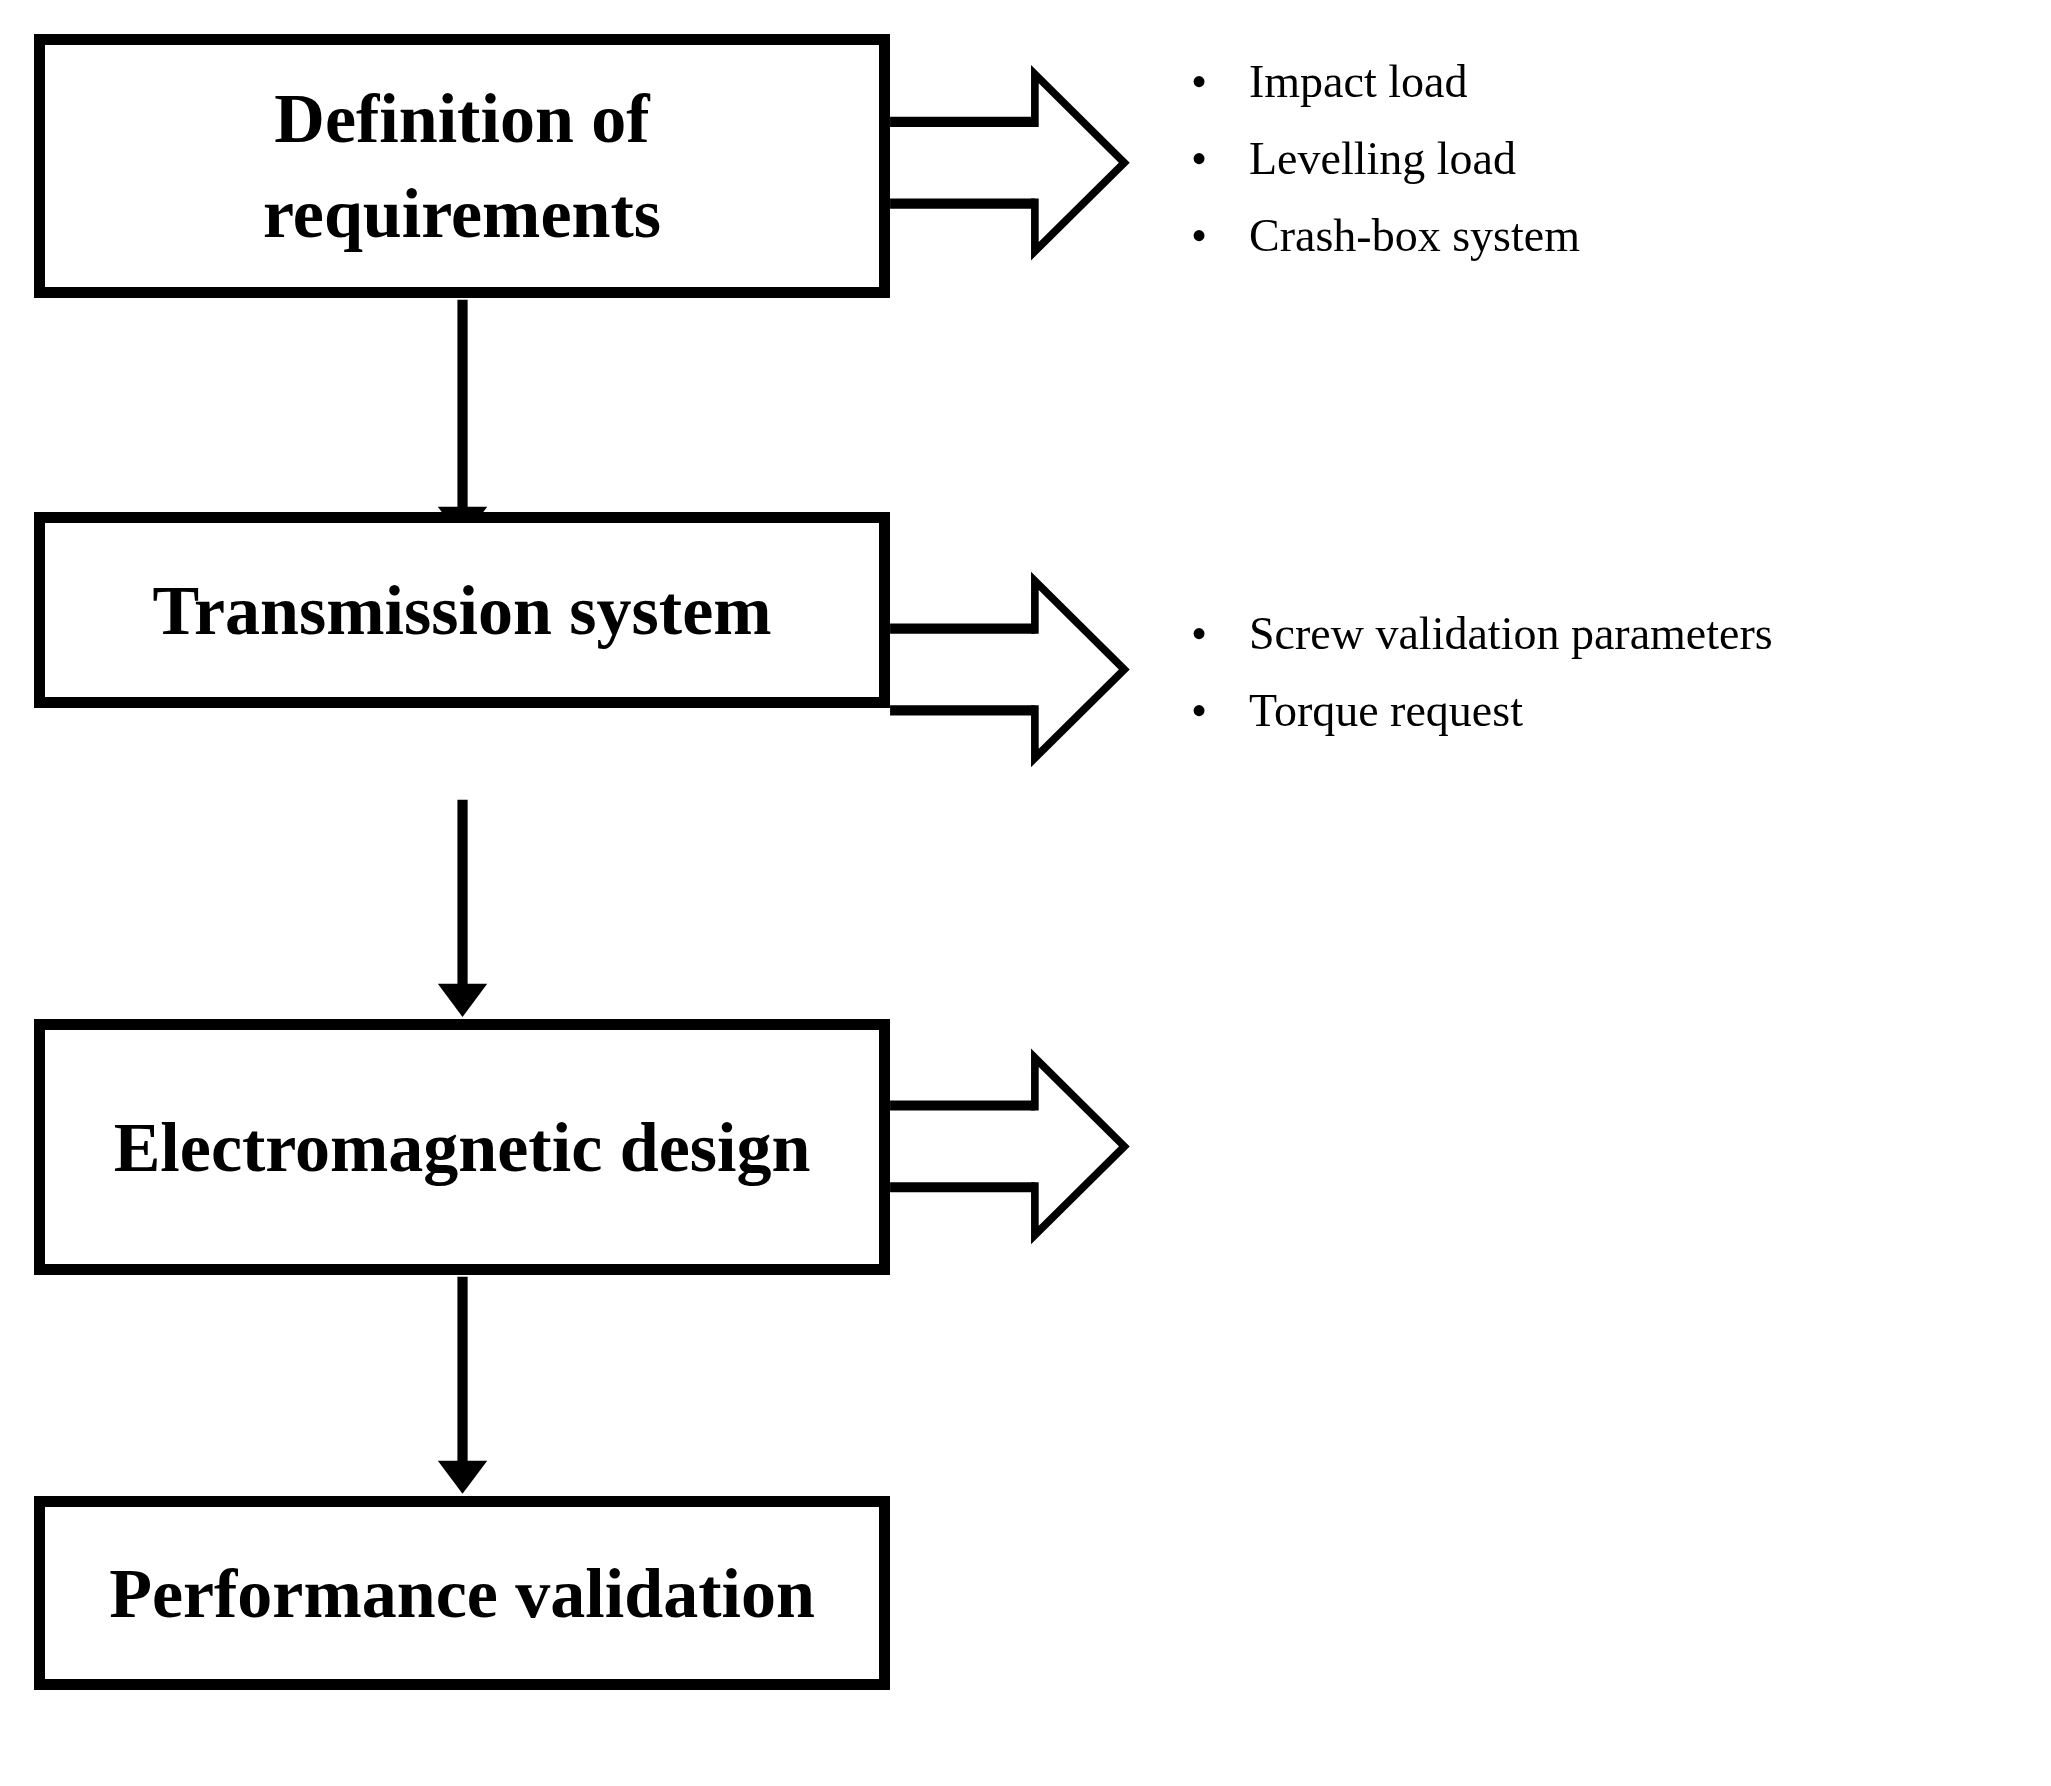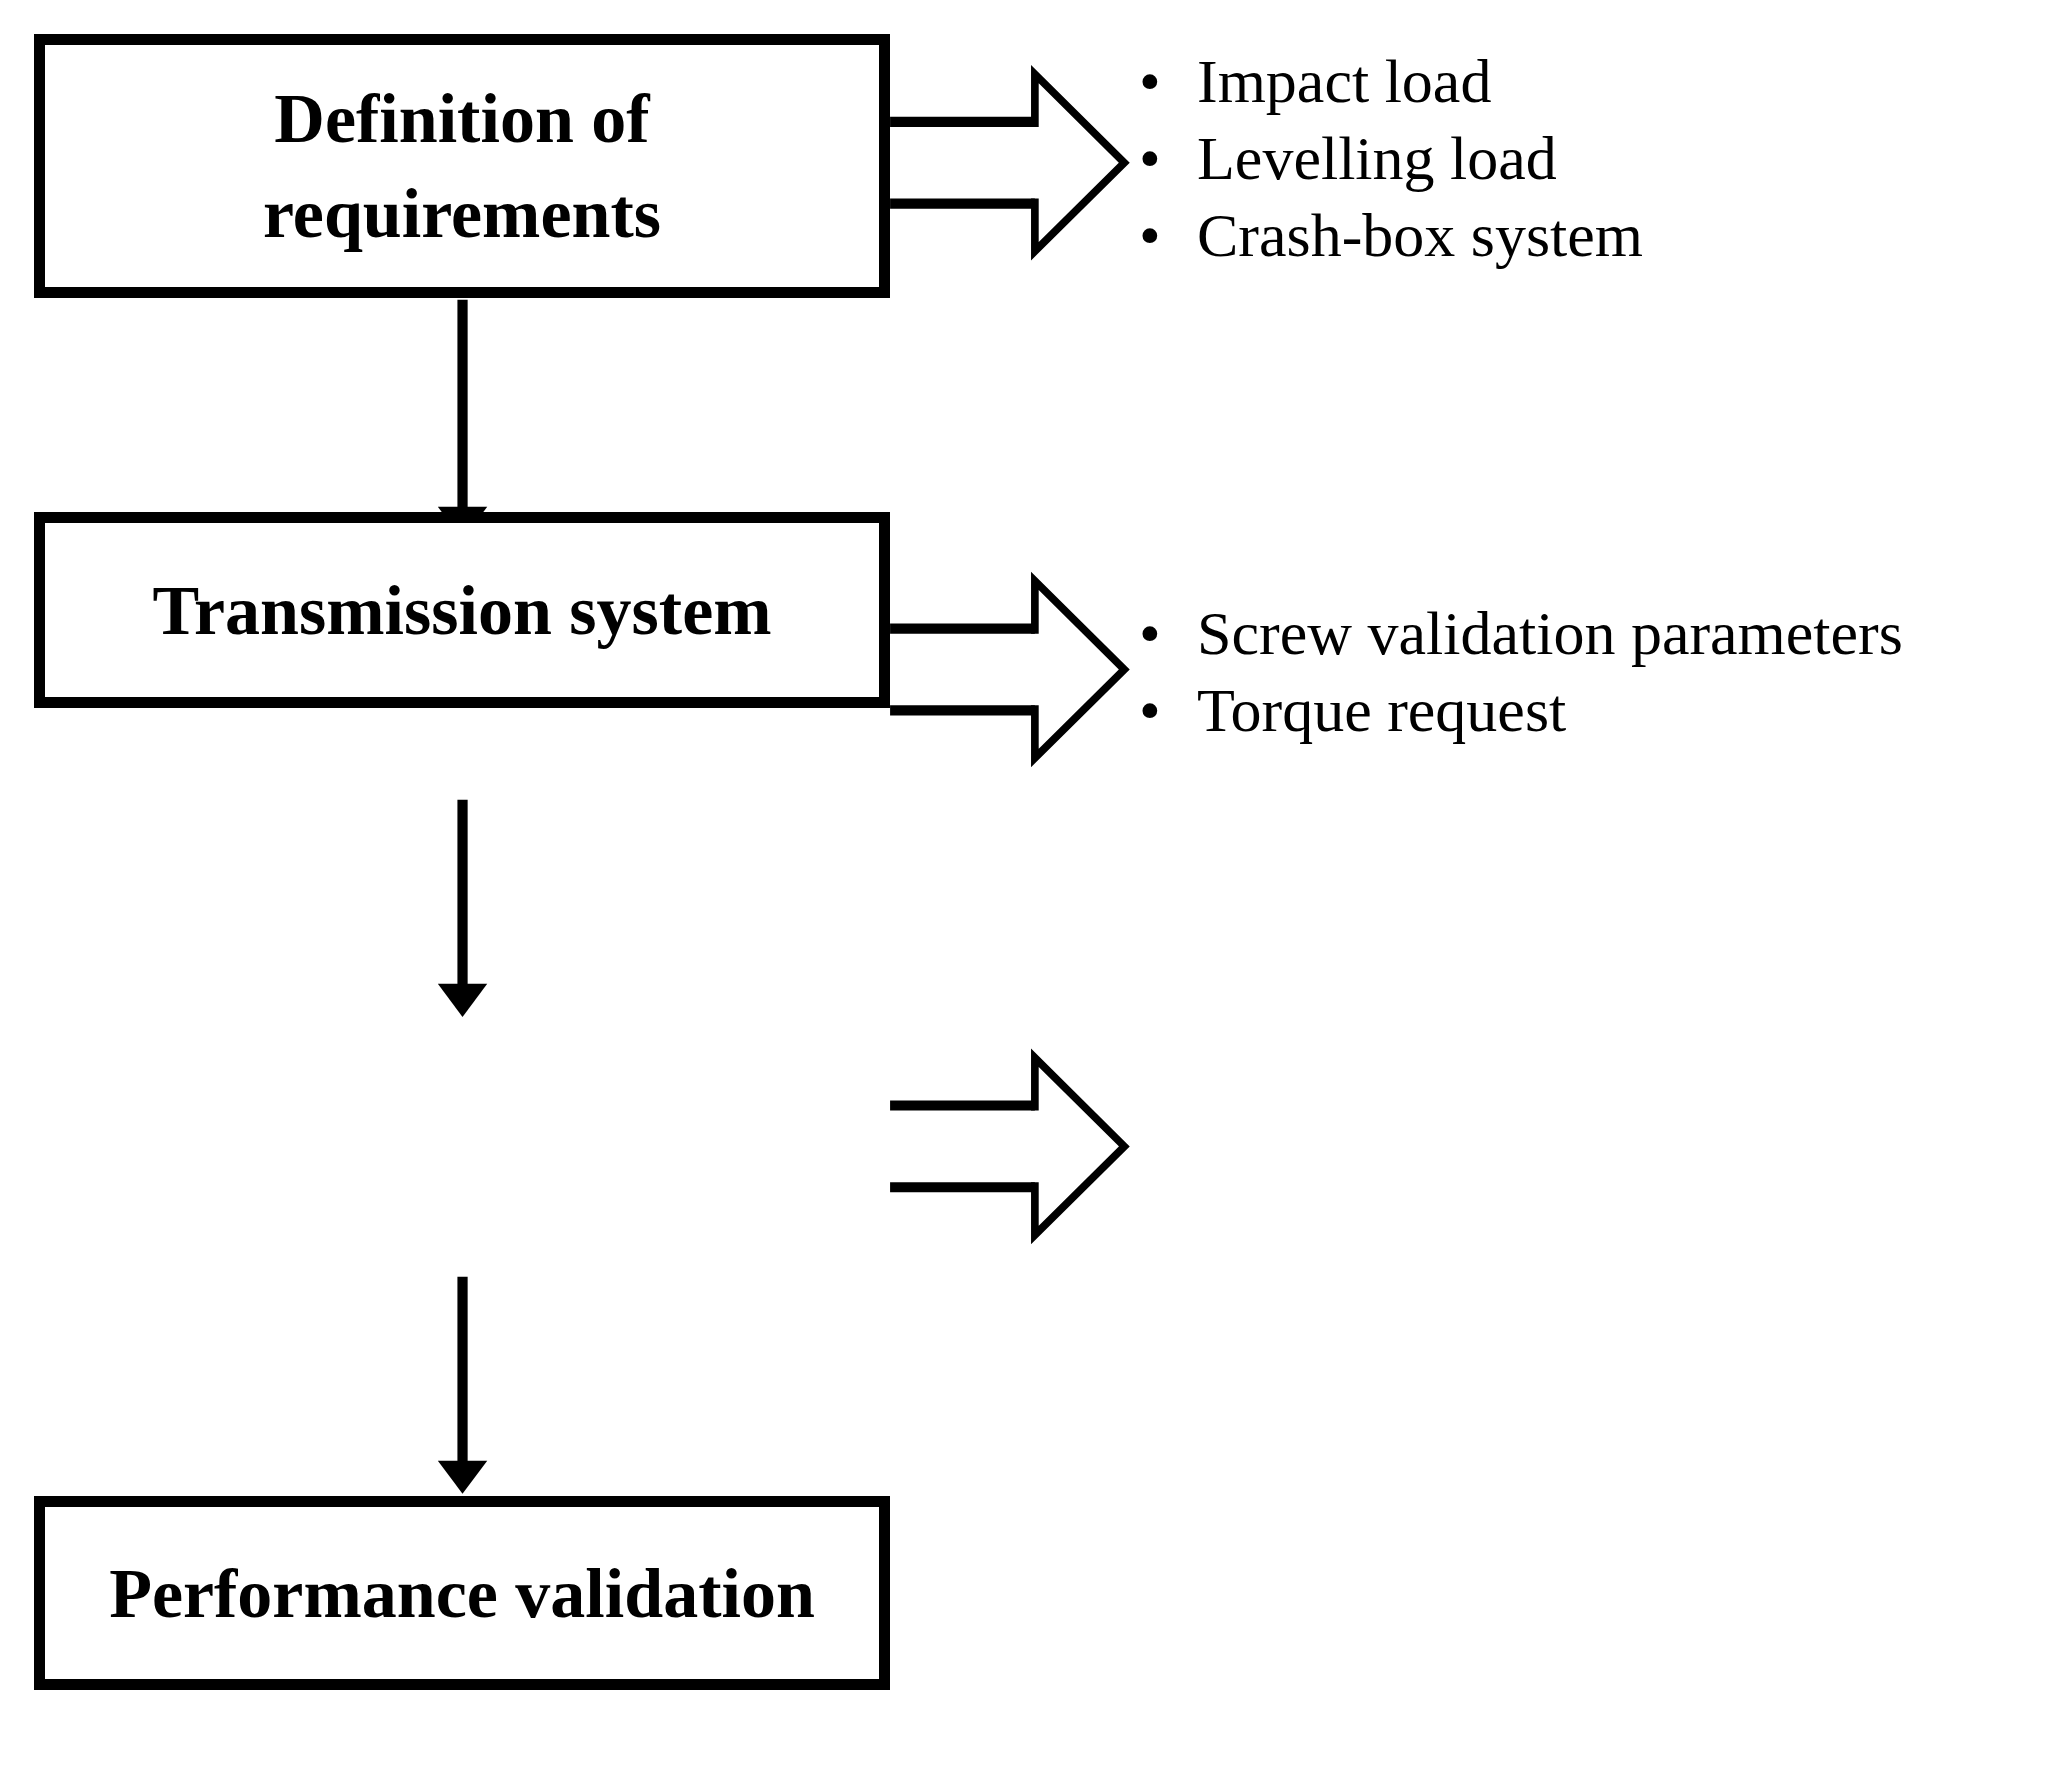--- a/index.html
+++ b/index.html
@@ -36,25 +36,25 @@
     text-align: center;
   }
   .step-label-line {
     font-weight: bold;
     font-size: 70px;
     line-height: 95px;
     white-space: nowrap;
   }
   .output-list {
     position: absolute;
-    left: 1139px;
+    left: 1191px;
     margin: 0;
     padding: 0;
     list-style: none;
-    font-size: 62px;
+    font-size: 46px;
     line-height: 77px;
   }
   .output-list li {
     position: relative;
     padding-left: 58px;
   }
   .output-list li::before {
     content: "\2022";
     position: absolute;
     left: 0;
@@ -101,20 +101,23 @@
 
   <div class="step-box" style="top:34px; height:264px;">
     <div class="step-label-line">Definition of</div>
     <div class="step-label-line">requirements</div>
   </div>
 
   <div class="step-box" style="top:512px; height:196px;">
     <div class="step-label-line">Transmission system</div>
   </div>
 
+  <div class="step-box" style="top:1019px; height:256px;">
+    <div class="step-label-line">Electromagnetic design</div>
+  </div>
 
   <div class="step-box" style="top:1496px; height:194px;">
     <div class="step-label-line">Performance validation</div>
   </div>
 
   <ul class="output-list" style="top:43px;">
     <li>Impact load</li>
     <li>Levelling load</li>
     <li>Crash-box system</li>
   </ul>

